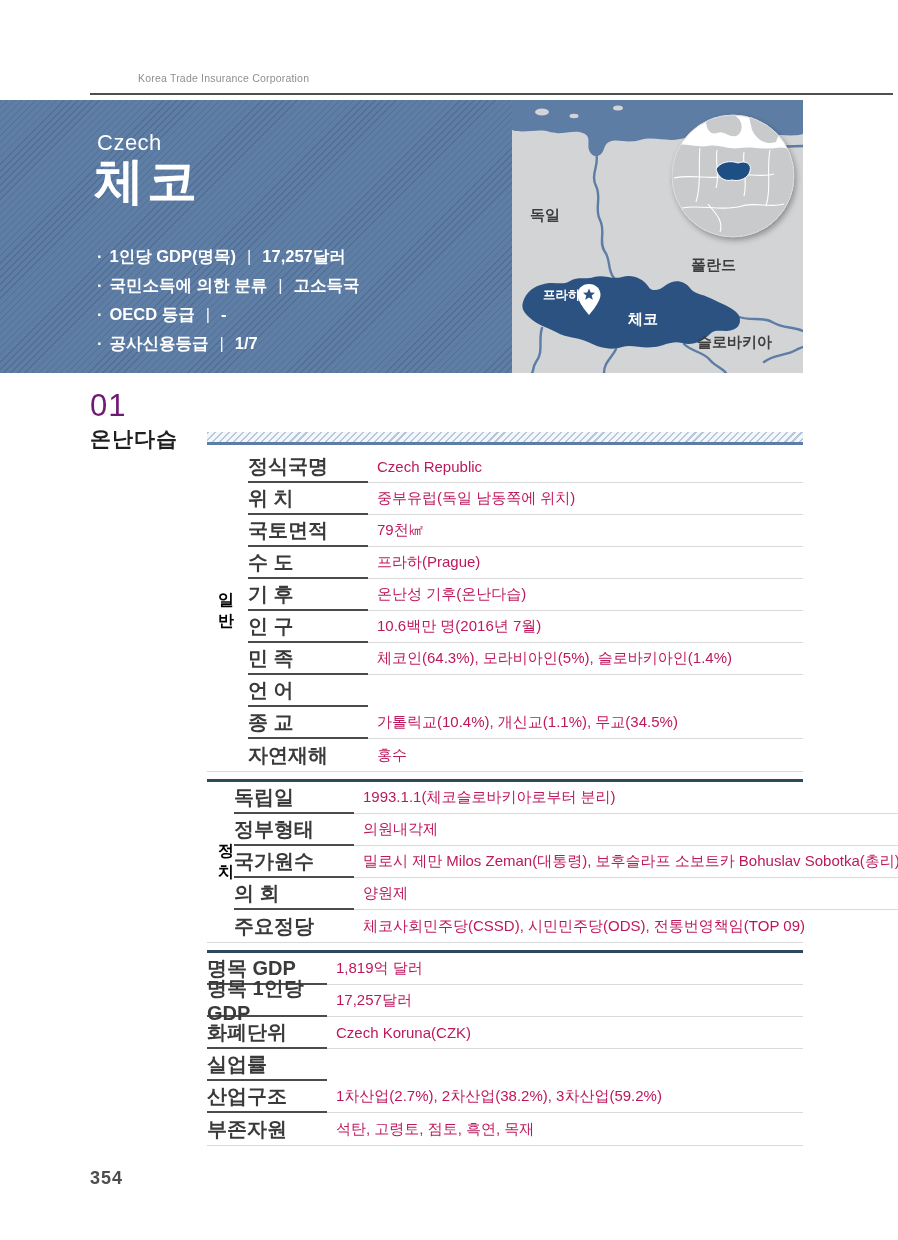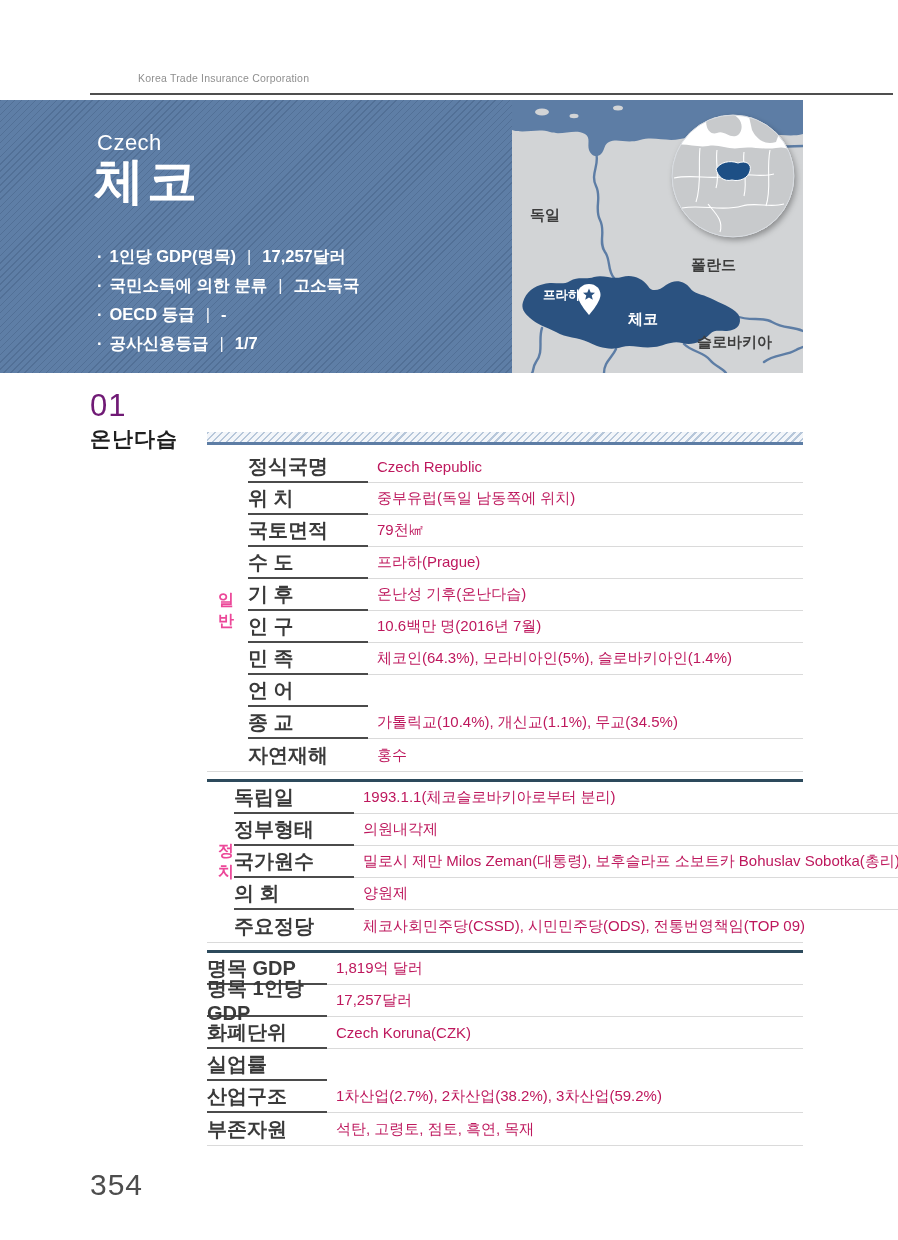--- a/index.html
+++ b/index.html
@@ -35,30 +35,30 @@
   .ovtable{position:absolute;left:207px;top:432px;width:596px;}
   .hatchbar{
     height:10px;
     background:repeating-linear-gradient(135deg,#b7c7da 0 1.5px,#f3f6fa 1.5px 5px);
     border-bottom:3px solid #5d7da5;
     margin-bottom:6px;
   }
   .tgroup{display:flex;border-bottom:1px solid #dadada;}
   .tgroup + .tgroup{margin-top:7px;border-top:3px solid #2d4a5c;}
   .gname{width:41px;box-sizing:border-box;padding-left:11px;display:flex;align-items:center;
-         font-size:16px;font-weight:700;color:#ec4899;}
+         font-size:16px;font-weight:700;color:#000000;}
   .grows{flex:1;}
   .trow{display:flex;height:32px;}
   .tlabel{width:120px;box-sizing:border-box;display:flex;align-items:center;
           font-size:20px;font-weight:700;color:#3a3a3a;border-bottom:2px solid #4b4b4b;}
   .tvalue{flex:1;box-sizing:border-box;display:flex;align-items:center;padding-left:9px;
           font-size:15px;color:#be185d;border-bottom:1px solid #dadada;white-space:nowrap;}
   .trow:last-child .tlabel,.trow:last-child .tvalue{border-bottom:none;}
   
-  .pagenum{position:absolute;left:90px;top:1168px;font-size:30px;font-weight:400;color:#4d4d4d;letter-spacing:1px;}
+  .pagenum{position:absolute;left:90px;top:1168px;font-size:18px;font-weight:700;color:#4d4d4d;letter-spacing:1px;}
 </style>
 </head>
 <body>
 
 <div class="header-text">Korea Trade Insurance Corporation</div>
 <div class="header-line"></div>
 
 <div class="banner">
   <div class="banner-en">Czech</div>
   <div class="banner-ko">체코</div>

